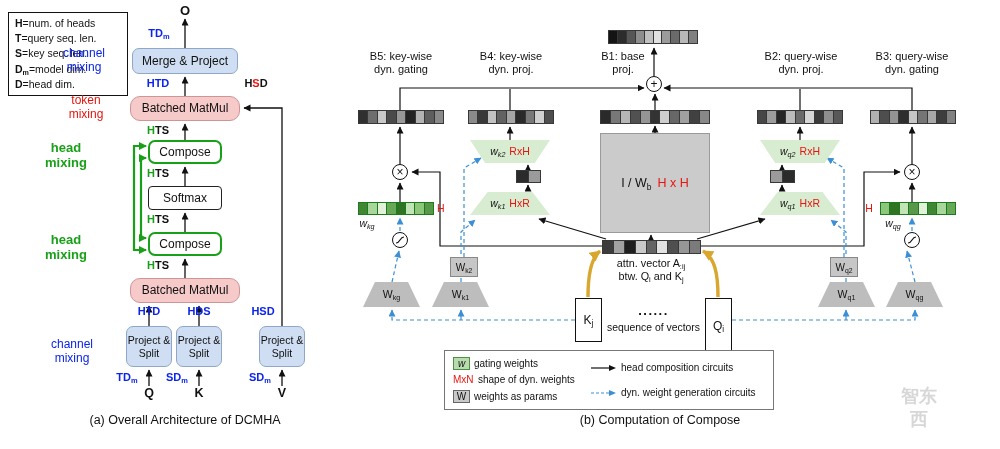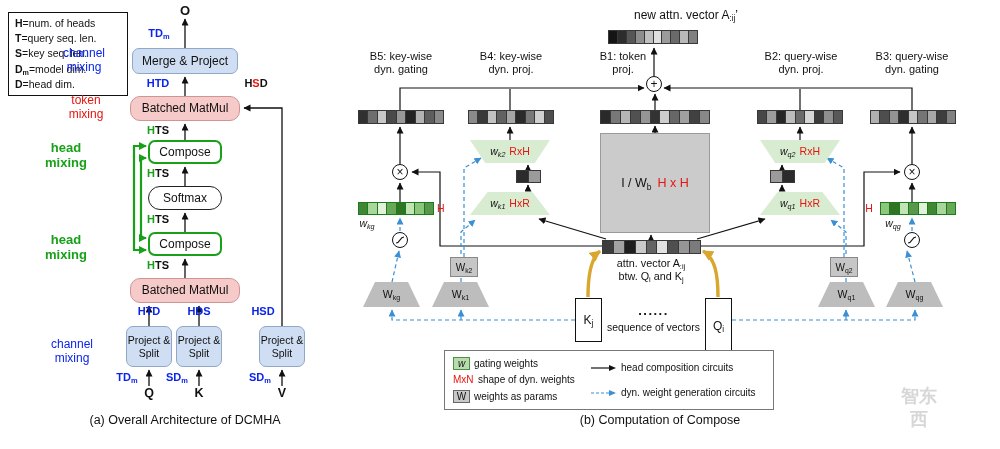--- a/index.html
+++ b/index.html
@@ -12,21 +12,21 @@
   .bold{font-weight:bold}
   .dim{font-weight:bold;font-size:11px}
   .blue-t{color:var(--blue)} .red-t{color:var(--red)} .green-t{color:var(--green)}
   sub{font-size:0.68em;vertical-align:-0.3em;line-height:0}
   .it{font-style:italic}
   .box{position:absolute;display:flex;align-items:center;justify-content:center;text-align:center;
        font-size:12px;line-height:1.2;background:#fff}
   .box.blue{background:var(--box-blue-fill);border:1.3px solid var(--box-blue-border);border-radius:7px}
   .box.pink{background:var(--box-pink-fill);border:1.3px solid var(--box-pink-border);border-radius:10px}
   .box.compose{border:2.4px solid var(--green);border-radius:7px}
-  .box.plain{border:1.3px solid #222;border-radius:12px}
+  .box.plain{border:1.3px solid #222;border-radius:4px}
   .leg-a{position:absolute;border:1.3px solid #111;background:#fff;font-size:10.5px;line-height:1.45;padding:3px 6px}
   .strip{position:absolute;display:flex;gap:1px;border:1px solid #383838;background:#383838}
   .strip.green{border-color:#1d7a1d;background:#1d7a1d}
   .strip>div{flex:1}
   .trap{position:absolute;display:flex;align-items:center;justify-content:center;gap:4px;font-size:10.5px;line-height:1}
   .trap.greenf{background:var(--trap-green-fill)}
   .trap.grayf{background:#bdbdbd}
   .tdown{clip-path:polygon(0 0,100% 0,81% 100%,19% 100%)}
   .tup{clip-path:polygon(22% 0,78% 0,100% 100%,0 100%)}
   .tparam{clip-path:polygon(21% 0,79% 0,100% 100%,0 100%)}
@@ -190,37 +190,36 @@
   <div class="lbl r dim blue-t" style="left:108px;top:371px;width:38px"><span>TD</span><sub>m</sub></div>
   <div class="lbl r dim blue-t" style="left:158px;top:371px;width:38px"><span>SD</span><sub>m</sub></div>
   <div class="lbl r dim blue-t" style="left:241px;top:371px;width:38px"><span>SD</span><sub>m</sub></div>
 
   <div class="lbl c bold" style="left:142px;top:386px;width:14px;font-size:12.5px">Q</div>
   <div class="lbl c bold" style="left:192px;top:386px;width:14px;font-size:12.5px">K</div>
   <div class="lbl c bold" style="left:275px;top:386px;width:14px;font-size:12.5px">V</div>
 
   <div class="lbl c" style="left:55px;top:413px;width:260px;font-size:12.5px">(a) Overall Architecture of DCMHA</div>
 
-  <div class="lbl c" style="left:606px;top:8px;width:160px;font-size:12px"><span>new attn. vector A</span><sub>:ij</sub><span>’</span></div>
   <div class="strip" style="left:608px;top:30px;width:90px;height:14px">
       <div style="background: rgb(20, 20, 20);"></div>
       <div style="background: rgb(44, 44, 44);"></div>
       <div style="background: rgb(86, 86, 86);"></div>
       <div style="background: rgb(142, 142, 142);"></div>
       <div style="background: rgb(192, 192, 192);"></div>
       <div style="background: rgb(224, 224, 224);"></div>
       <div style="background: rgb(154, 154, 154);"></div>
       <div style="background: rgb(106, 106, 106);"></div>
       <div style="background: rgb(184, 184, 184);"></div>
       <div style="background: rgb(128, 128, 128);"></div>
     </div>
 
   <div class="lbl c" style="left:358px;top:50px;width:86px"><span>B5: key-wise</span><br><span>dyn. gating</span></div>
   <div class="lbl c" style="left:468px;top:50px;width:86px"><span>B4: key-wise</span><br><span>dyn. proj.</span></div>
-  <div class="lbl c" style="left:586px;top:50px;width:74px"><span>B1: token</span><br><span>proj.</span></div>
+  <div class="lbl c" style="left:586px;top:50px;width:74px"><span>B1: base</span><br><span>proj.</span></div>
   <div class="lbl c" style="left:756px;top:50px;width:90px"><span>B2: query-wise</span><br><span>dyn. proj.</span></div>
   <div class="lbl c" style="left:866px;top:50px;width:92px"><span>B3: query-wise</span><br><span>dyn. gating</span></div>
 
   <div class="circ" style="left:646px;top:76px">
       <span>+</span>
     </div>
 
   <div class="strip" style="left:358px;top:110px;width:86px;height:14px">
       <div style="background: rgb(48, 48, 48);"></div>
       <div style="background: rgb(110, 110, 110);"></div>

